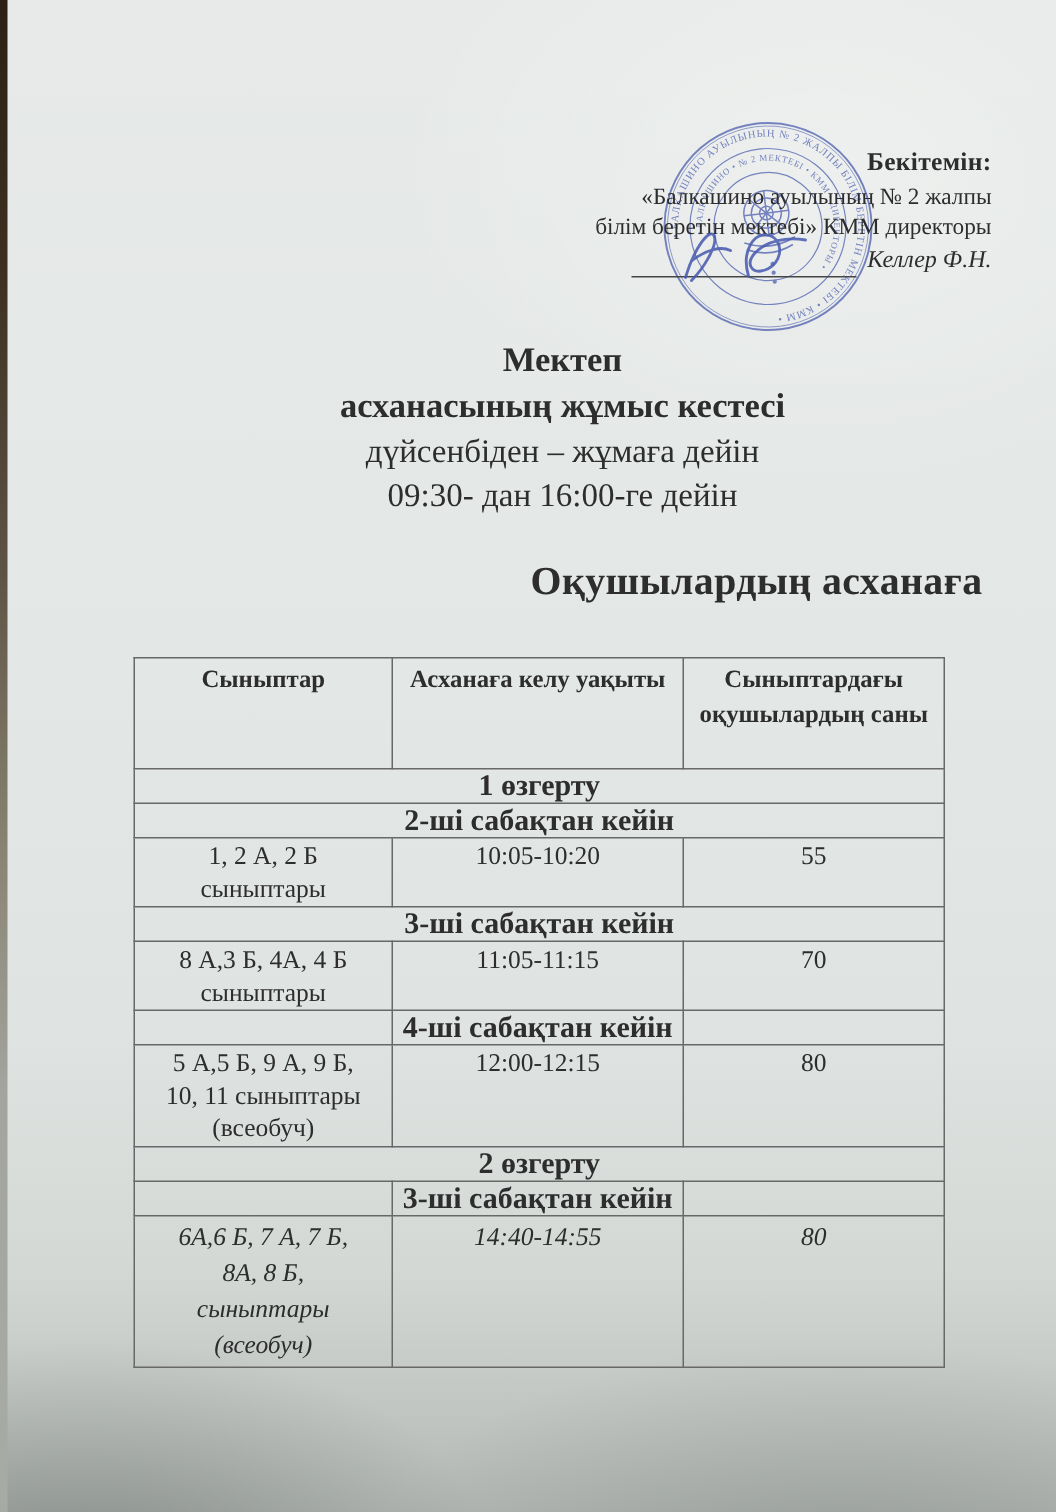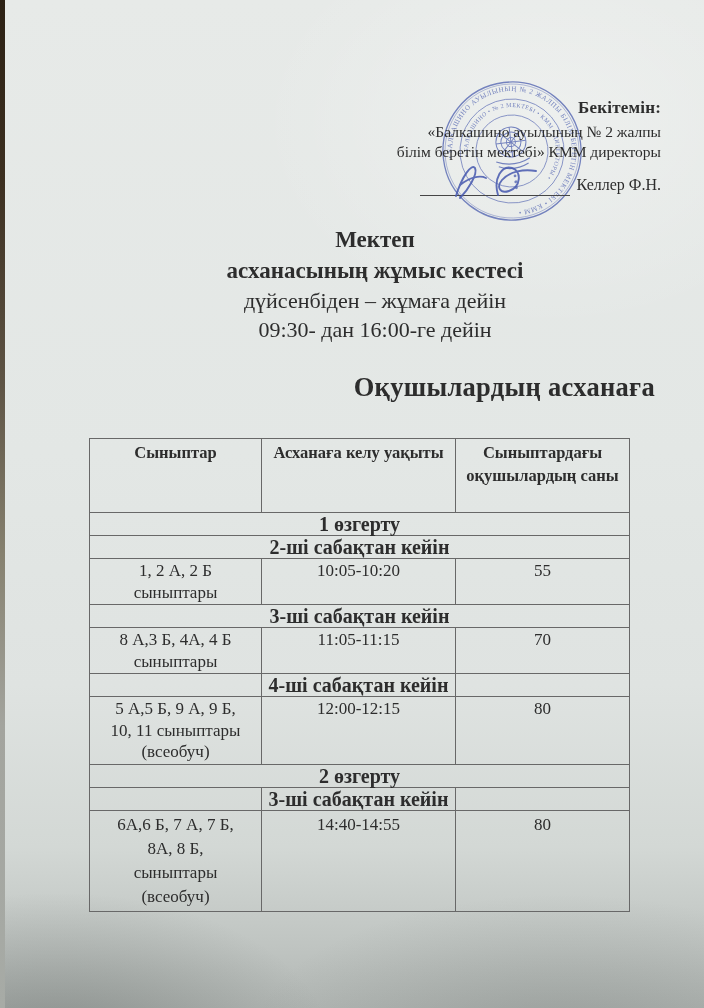--- a/index.html
+++ b/index.html
@@ -21,42 +21,42 @@
     position:absolute;left:0;top:0;width:5px;height:100%;
     background:linear-gradient(180deg,#2c2114 0%,#3d3021 18%,#5e5445 38%,#86816f 55%,#a3a49e 72%,#a7aba6 100%);
   }
 
   
   .stamp{position:absolute;left:437px;top:76px;width:150px;height:150px;opacity:.82;transform:rotate(-7deg);}
 
   
   .approval{position:absolute;top:97px;left:0;width:661px;text-align:right;font-size:15.5px;line-height:1.3;}
   .approval .label{font-weight:bold;font-size:17px;letter-spacing:.2px;margin-bottom:3px;}
-  .sig-row{margin-top:11px;white-space:nowrap;}
+  .sig-row{white-space:nowrap;font-style:italic;}
   .sig-line{display:inline-block;position:relative;width:150px;height:22px;border-bottom:1.4px solid #454545;vertical-align:bottom;margin-right:7px;}
   .sig-line svg{position:absolute;left:28px;bottom:-7px;}
   .signer{font-size:16px;}
 
   
   .main-title{position:absolute;left:95px;top:225px;width:560px;text-align:center;font-size:22px;line-height:1.33;}
   .main-title .b{font-weight:bold;font-size:23px;}
   .section-title{position:absolute;left:95px;top:371px;width:560px;text-align:right;font-weight:bold;font-size:26.5px;line-height:1.28;letter-spacing:.3px;}
 
   
   table.schedule{
     position:absolute;left:89px;top:438px;width:540px;
     border-collapse:collapse;table-layout:fixed;
     font-size:17px;color:#2d2d2d;
   }
   .schedule td,.schedule th{border:1px solid #686868;text-align:center;padding:0;}
   .schedule th{font-weight:bold;font-size:16.5px;line-height:1.38;vertical-align:top;padding:3px 4px 4px;}
   .schedule th.h1{height:66px;}
   tr.span-row td{height:22px;line-height:22px;font-weight:bold;font-size:20px;}
   tr.data-row td{vertical-align:top;line-height:21.5px;padding-top:1px;padding-bottom:1px;}
-  tr.data-row.tall td{line-height:24px;padding-top:2px;padding-bottom:2px;}
+  tr.data-row.tall td{line-height:24px;padding-top:2px;padding-bottom:2px;font-style:italic;}
 </style>
 </head>
 <body>
 
 <div class="photo">
   <div class="desk-edge"></div>
 
   <div class="stamp">
     <svg width="150" height="150" viewBox="0 0 150 150">
       <defs>

